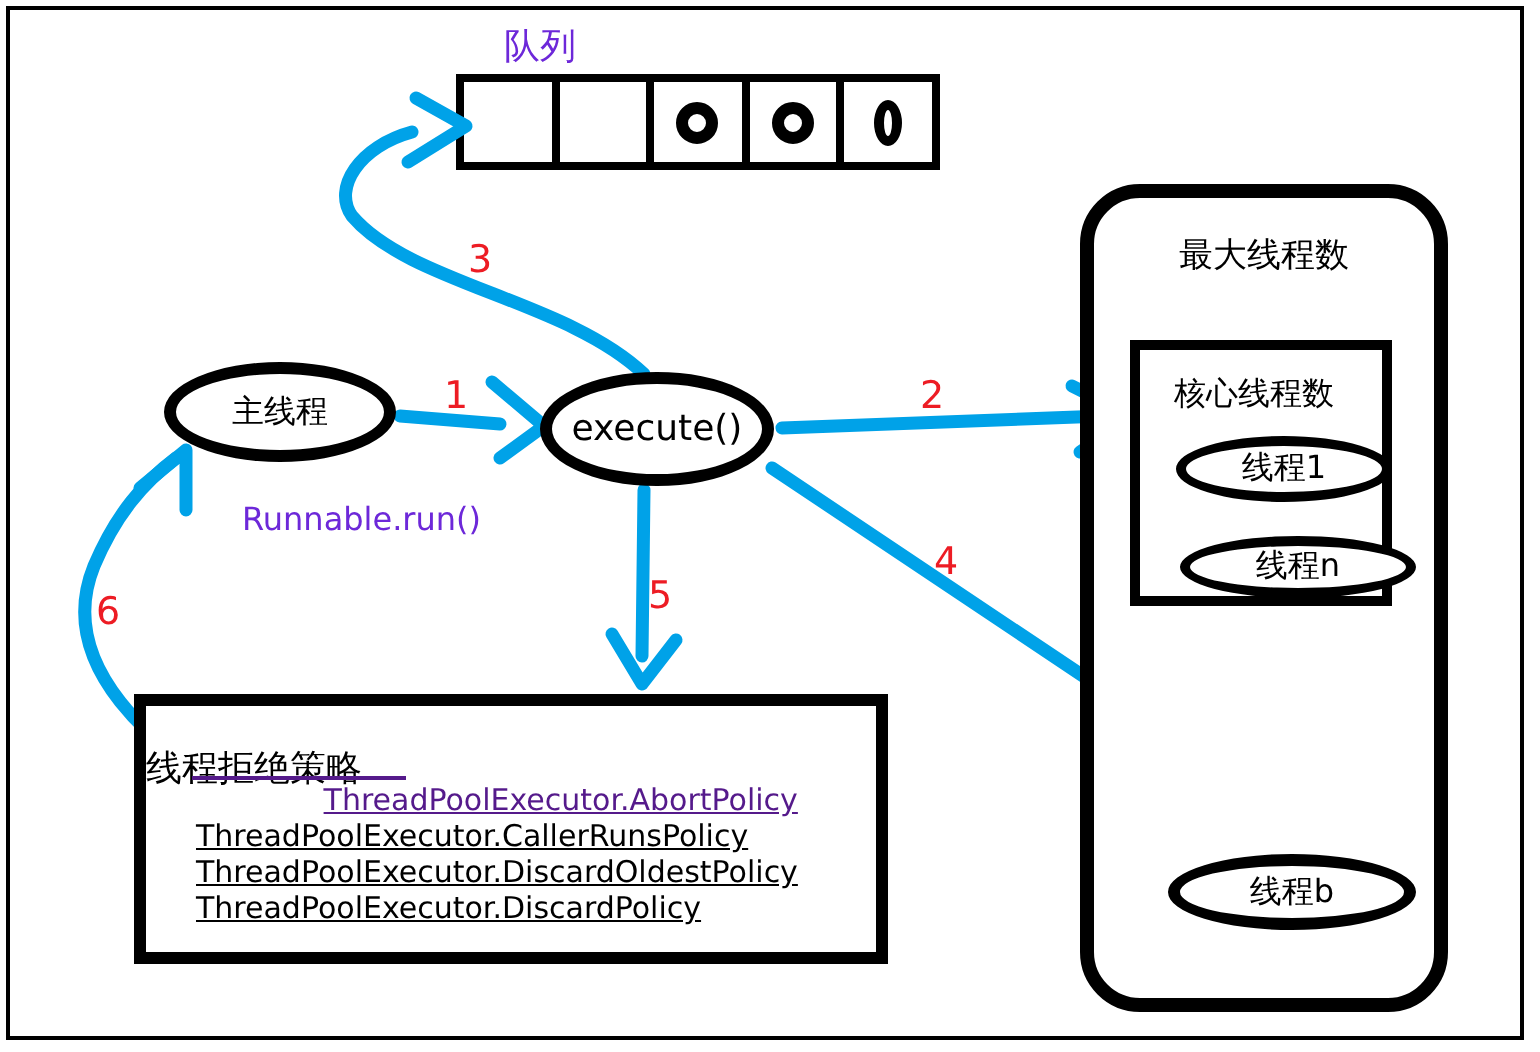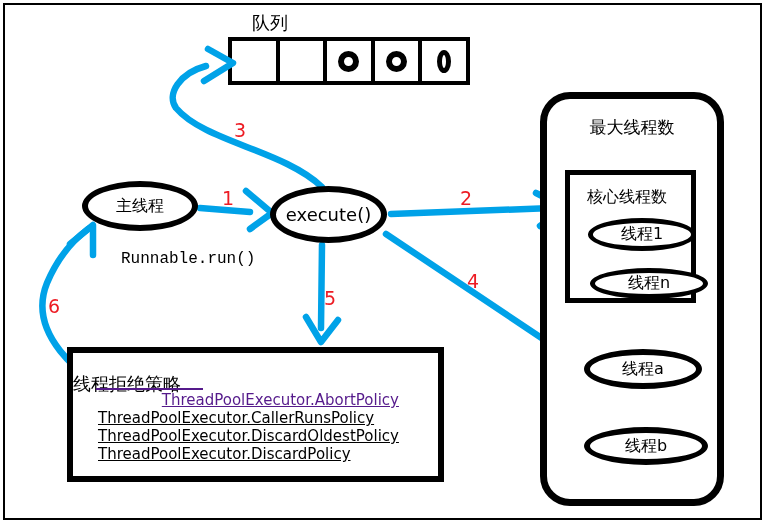--- a/index.html
+++ b/index.html
@@ -1,21 +1,21 @@
 <!DOCTYPE html>
 <html><head>
 <meta charset="utf-8">
 <style>
   * { margin:0; padding:0; box-sizing:border-box; }
   html,body { background:#fff; }
   body { font-family:"DejaVu Sans","Liberation Sans",sans-serif; }
   #canvas { position:relative; width:770px; height:526px; background:#fff; overflow:hidden; }
   #frame { position:absolute; left:3px; top:3px; width:759px; height:517px; border:2px solid #000; }
 
-  .lbl { position:absolute; color:#000000; white-space:nowrap;font-family:Liberation Mono, monospace; }
+  .lbl { position:absolute; color:#6d28d9; white-space:nowrap; }
 
   
   #queue-label { left:252px; top:11px; font-size:18px; }
   #queue-box { position:absolute; left:228px; top:37px; width:242px; height:48px; border:4px solid #000; display:flex; }
   .qcell { flex:1; border-right:4px solid #000; display:flex; align-items:center; justify-content:center; }
   .qcell:last-child { border-right:none; }
   .task-ring { width:21px; height:21px; border:6px solid #000; border-radius:50%; }
   .task-ring.narrow { width:14px; height:23px; border-width:5px; }
 
   
@@ -116,23 +116,20 @@
     <div id="pool-title">最大线程数</div>
     <div id="core-box">
       <div id="core-title">核心线程数</div>
       <div class="ellipse thread-ellipse" id="thread-1">
         <span>线程1</span>
       </div>
       <div class="ellipse thread-ellipse" id="thread-n">
         <span>线程n</span>
       </div>
     </div>
-    <div class="ellipse" id="thread-a">
-      <span>线程a</span>
-    </div>
     <div class="ellipse" id="thread-b">
       <span>线程b</span>
     </div>
   </div>
 
   <div id="reject-box">
     <div id="reject-title">线程拒绝策略</div>
     <div id="reject-rule"></div>
     <div id="reject-links">
       <a class="link-visited">ThreadPoolExecutor.AbortPolicy</a>

